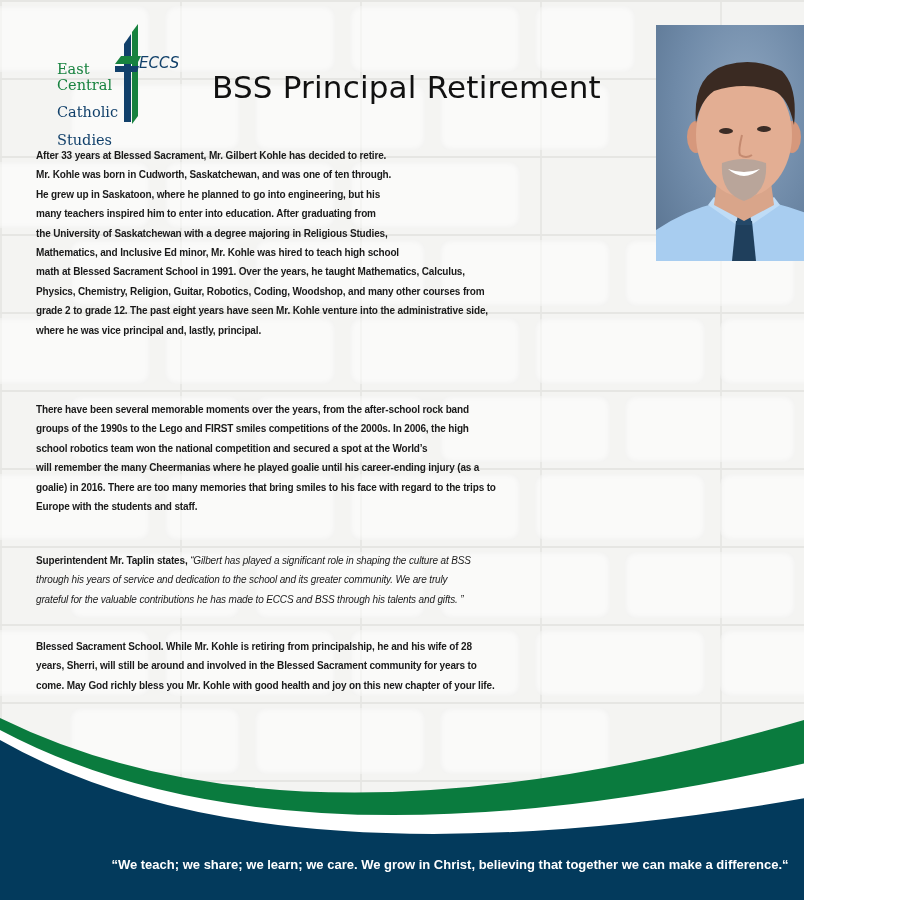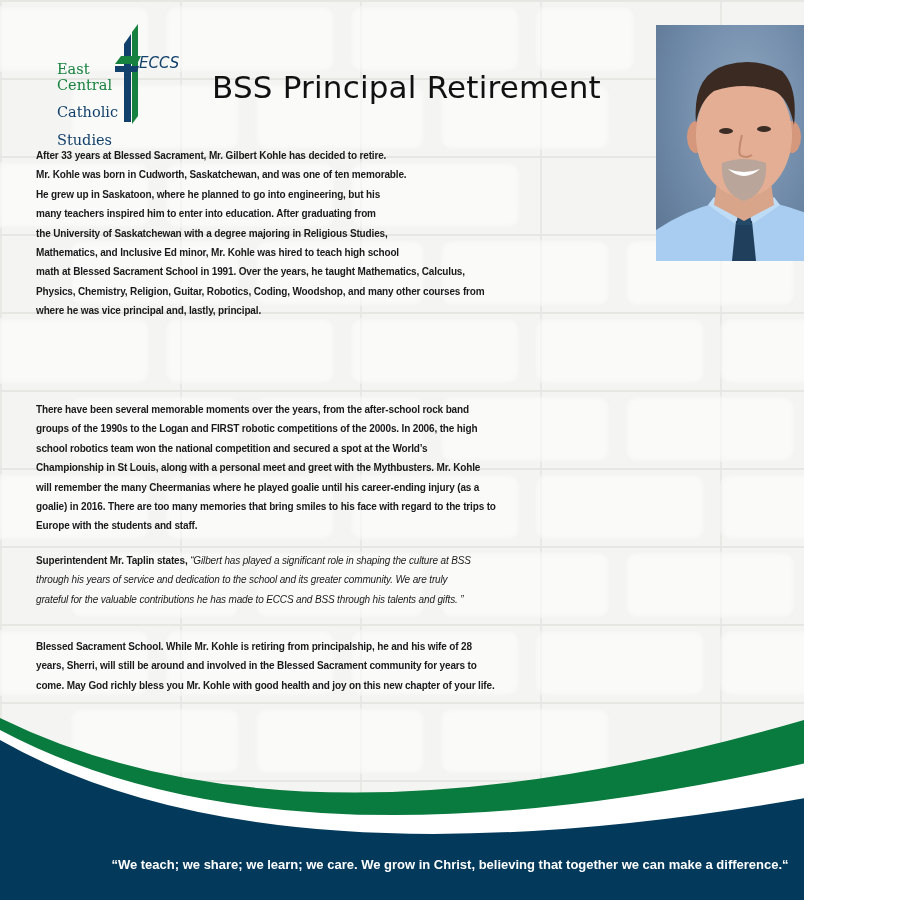--- a/index.html
+++ b/index.html
@@ -142,35 +142,35 @@
       <path d="M66,138 Q88,130 110,138 Q112,168 88,176 Q64,168 66,138 Z" fill="#b9a59a"></path>
 
       <path d="M72,144 Q88,158 104,144 Q88,150 72,144 Z" fill="#ffffff"></path>
 
       <path d="M86,110 Q82,126 84,130 Q90,134 96,130" stroke="#c48a70" stroke-width="2" fill="none"></path>
     </svg>
   </div>
 
   <div class="para p1">
     <span class="line">After 33 years at Blessed Sacrament, Mr. Gilbert Kohle has decided to retire.</span>
-    <span class="line">Mr. Kohle was born in Cudworth, Saskatchewan, and was one of ten memorable.</span>
+    <span class="line">Mr. Kohle was born in Cudworth, Saskatchewan, and was one of ten through.</span>
     <span class="line">He grew up in Saskatoon, where he planned to go into engineering, but his</span>
     <span class="line">many teachers inspired him to enter into education. After graduating from</span>
     <span class="line">the University of Saskatchewan with a degree majoring in Religious Studies,</span>
     <span class="line">Mathematics, and Inclusive Ed minor, Mr. Kohle was hired to teach high school</span>
     <span class="line">math at Blessed Sacrament School in 1991. Over the years, he taught Mathematics, Calculus,</span>
     <span class="line">Physics, Chemistry, Religion, Guitar, Robotics, Coding, Woodshop, and many other courses from</span>
+    <span class="line">grade 2 to grade 12. The past eight years have seen Mr. Kohle venture into the administrative side,</span>
     <span class="line">where he was vice principal and, lastly, principal.</span>
   </div>
 
   <div class="para p2">
     <span class="line">There have been several memorable moments over the years, from the after-school rock band</span>
-    <span class="line">groups of the 1990s to the Logan and FIRST robotic competitions of the 2000s. In 2006, the high</span>
+    <span class="line">groups of the 1990s to the Lego and FIRST smiles competitions of the 2000s. In 2006, the high</span>
     <span class="line">school robotics team won the national competition and secured a spot at the World’s</span>
-    <span class="line">Championship in St Louis, along with a personal meet and greet with the Mythbusters. Mr. Kohle</span>
     <span class="line">will remember the many Cheermanias where he played goalie until his career-ending injury (as a</span>
     <span class="line">goalie) in 2016. There are too many memories that bring smiles to his face with regard to the trips to</span>
     <span class="line">Europe with the students and staff.</span>
   </div>
 
   <div class="para p3">
     <span class="line"><span>Superintendent Mr. Taplin states, </span><span class="it">“Gilbert has played a significant role in shaping the culture at BSS</span></span>
     <span class="line it">through his years of service and dedication to the school and its greater community. We are truly</span>
     <span class="line it">grateful for the valuable contributions he has made to ECCS and BSS through his talents and gifts. ”</span>
   </div>

